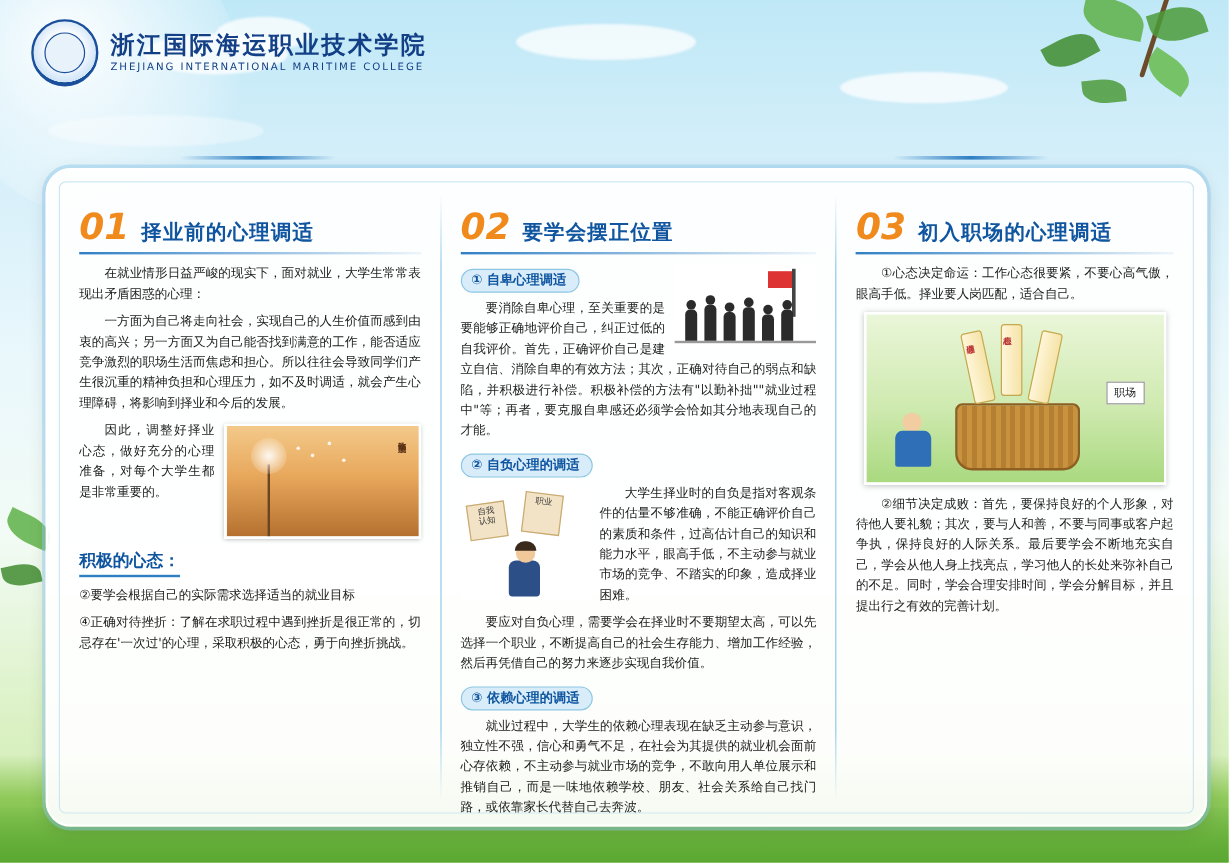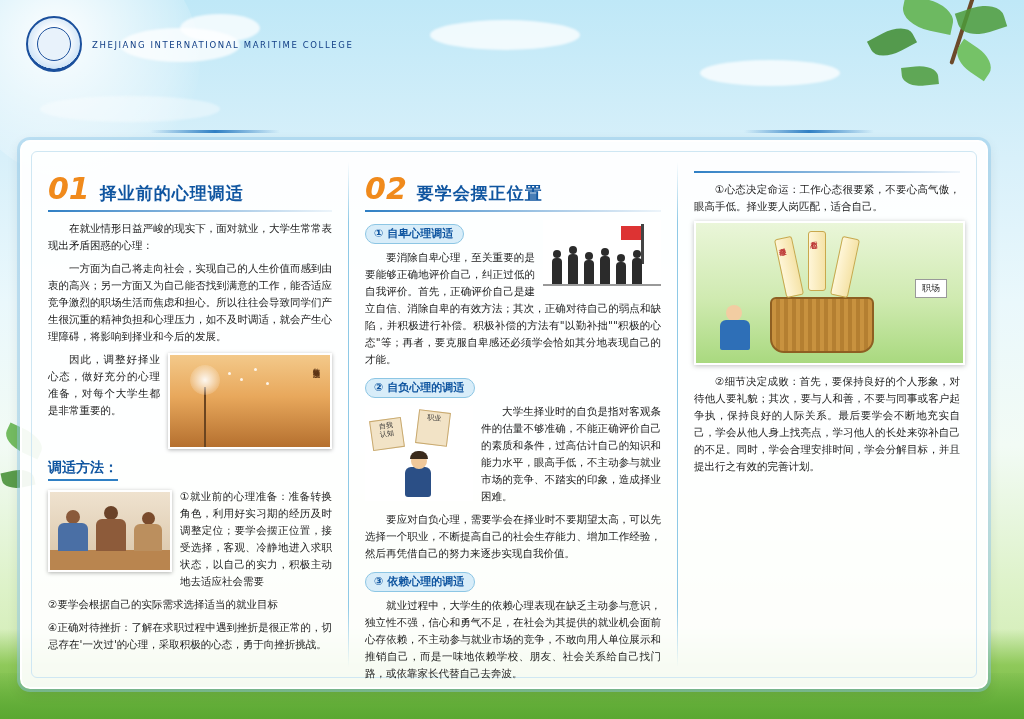--- a/index.html
+++ b/index.html
@@ -122,27 +122,27 @@
     top: 130px;
     height: 3px;
     background: linear-gradient(to right, rgba(16,94,168,0), #2f7fc4, rgba(16,94,168,0));
   }
   .title-rule.left { left: 150px; width: 130px; }
   .title-rule.right { right: 150px; width: 130px; }
 
   
   .board {
     position: absolute;
-    left: 20px;
+    left: 38px;
     top: 140px;
     width: 964px;
     height: 545px;
     background: rgba(255,255,255,0.93);
     border: 2px solid #ffffff;
-    border-radius: 10px;
+    border-radius: 21px;
     box-shadow: 0 0 0 3px rgba(140,200,235,0.45), 0 4px 14px rgba(0,0,0,0.12);
   }
   .board-inner {
     position: absolute;
     left: 9px; top: 9px; right: 9px; bottom: 9px;
     border: 1px solid #cfe7f3;
     border-radius: 6px;
     display: flex;
   }
   .col {
@@ -299,21 +299,20 @@
   .img-signs .kid-hair { position: absolute; left: 45px; bottom: 42px; width: 18px; height: 8px; border-radius: 9px 9px 0 0; background: #3a2a1c; }
 
   .img-scroll {
     width: 248px; height: 140px;
     margin: 6px auto 8px auto;
     border: 2px solid #ffffff;
     box-shadow: 0 1px 5px rgba(0,0,0,0.25);
     background: linear-gradient(to bottom, #eaf6d9 0%, #cfeab0 55%, #a9d97f 100%);
     position: relative;
     overflow: hidden;
-    padding-left: 19px;
   }
   .img-scroll .basket {
     position: absolute; left: 74px; bottom: 10px; width: 100px; height: 52px;
     background: repeating-linear-gradient(90deg, #c8923f 0 4px, #b47f31 4px 8px);
     border-radius: 6px 6px 14px 14px;
     border: 2px solid #8e5f22;
   }
   .img-scroll .roll {
     position: absolute; width: 16px; height: 58px;
     background: linear-gradient(to right, #fff6d8, #f5e3a8);
@@ -388,20 +387,21 @@
 
   <div class="leaf" style="left:4px; top:430px; width:40px; height:22px; transform:rotate(25deg); background:#5eb046;"></div>
   <div class="leaf" style="left:2px; top:470px; width:32px; height:18px; transform:rotate(-12deg); background:#3f8c2f;"></div>
 
   <div class="grass"></div>
   <div class="grass2"></div>
 
   <div class="logo-block">
     <div class="logo-mark"></div>
     <div class="logo-text">
+      <div class="logo-cn">浙江国际海运职业技术学院</div>
       <div class="logo-en">ZHEJIANG  INTERNATIONAL  MARITIME  COLLEGE</div>
     </div>
   </div>
 
   <div class="title-rule left"></div>
   <div class="title-rule right"></div>
 
   <div class="board">
     <div class="board-inner">
 
@@ -421,34 +421,22 @@
             <div class="puff"></div>
             <div class="seed" style="left:58px; bottom:72px;"></div>
             <div class="seed" style="left:70px; bottom:66px;"></div>
             <div class="seed" style="left:84px; bottom:76px;"></div>
             <div class="seed" style="left:96px; bottom:62px;"></div>
             <div class="vtext">吹散烦恼 放飞梦想</div>
           </div>
           <p class="body">因此，调整好择业心态，做好充分的心理准备，对每个大学生都是非常重要的。</p>
         </div>
 
-        <div class="method-title">调适方法：</div>
-
-        <div class="clearfix">
-          <div class="img-meeting">
-            <div class="table"></div>
-            <div class="head" style="left:16px; top:18px; width:14px; height:14px;"></div>
-            <div class="body" style="left:8px; top:31px; width:30px; height:28px; background:#4a6fa5;"></div>
-            <div class="head" style="left:54px; top:14px; width:14px; height:14px; background:#6a4228;"></div>
-            <div class="body" style="left:46px; top:27px; width:30px; height:32px; background:#8d5b3a;"></div>
-            <div class="head" style="left:92px; top:20px; width:13px; height:13px; background:#7a4b2c;"></div>
-            <div class="body" style="left:84px; top:32px; width:28px; height:27px; background:#bb8f5e;"></div>
-          </div>
-          <p class="body noindent">①就业前的心理准备：准备转换角色，利用好实习期的经历及时调整定位；要学会摆正位置，接受选择，客观、冷静地进入求职状态，以自己的实力，积极主动地去适应社会需要</p>
-        </div>
+        <div class="method-title">积极的心态：</div>
+
 
         <p class="body noindent">②要学会根据自己的实际需求选择适当的就业目标</p>
         <p class="body noindent">④正确对待挫折：了解在求职过程中遇到挫折是很正常的，切忌存在'一次过'的心理，采取积极的心态，勇于向挫折挑战。</p>
       </div>
 
       <div class="col-sep"></div>
 
       <div class="col col2">
         <div class="sec-head">
           <span class="sec-num">02</span>
@@ -468,21 +456,21 @@
           <div class="p" style="left:41px; height:24px;"></div>
           <div class="h" style="left:58px; top:28px;"></div>
           <div class="p" style="left:57px; height:28px;"></div>
           <div class="h" style="left:74px; top:34px;"></div>
           <div class="p" style="left:73px; height:22px;"></div>
           <div class="h" style="left:90px; top:30px;"></div>
           <div class="p" style="left:89px; height:26px;"></div>
         </div>
 
         <div class="sub-chip">① 自卑心理调适</div>
-        <p class="body">要消除自卑心理，至关重要的是要能够正确地评价自己，纠正过低的自我评价。首先，正确评价自己是建立自信、消除自卑的有效方法；其次，正确对待自己的弱点和缺陷，并积极进行补偿。积极补偿的方法有"以勤补拙""积极的心态"等；再者，要克服自卑感还必须学会恰如其分地表现自己的才能。</p>
+        <p class="body">要消除自卑心理，至关重要的是要能够正确地评价自己，纠正过低的自我评价。首先，正确评价自己是建立自信、消除自卑的有效方法；其次，正确对待自己的弱点和缺陷，并积极进行补偿。积极补偿的方法有"以勤补拙""就业过程中"等；再者，要克服自卑感还必须学会恰如其分地表现自己的才能。</p>
 
         <div class="sub-chip">② 自负心理的调适</div>
         <div class="clearfix">
           <div class="img-signs">
             <div class="sign" style="left:6px; top:14px; width:32px; height:30px; transform:rotate(-8deg);">自我<br>认知</div>
             <div class="sign" style="left:52px; top:6px; width:32px; height:34px; transform:rotate(7deg);">职业</div>
             <div class="kid-body"></div>
             <div class="kid-head"></div>
             <div class="kid-hair"></div>
           </div>
@@ -492,20 +480,24 @@
 
         <div class="sub-chip">③ 依赖心理的调适</div>
         <p class="body">就业过程中，大学生的依赖心理表现在缺乏主动参与意识，独立性不强，信心和勇气不足，在社会为其提供的就业机会面前心存依赖，不主动参与就业市场的竞争，不敢向用人单位展示和推销自己，而是一味地依赖学校、朋友、社会关系给自己找门路，或依靠家长代替自己去奔波。</p>
         
         
       </div>
 
       <div class="col-sep"></div>
 
       <div class="col col3">
+        <div class="sec-head">
+          <span class="sec-num">03</span>
+          <span class="sec-title">初入职场的心理调适</span>
+        </div>
         <div class="sec-underline"></div>
 
         <p class="body">①心态决定命运：工作心态很要紧，不要心高气傲，眼高手低。择业要人岗匹配，适合自己。</p>
 
         <div class="img-scroll">
           <div class="basket"></div>
           <div class="roll" style="left:84px; top:14px; transform:rotate(-12deg);">
               <span>心理健康</span>
             </div>
           <div class="roll" style="left:112px; top:8px;">

